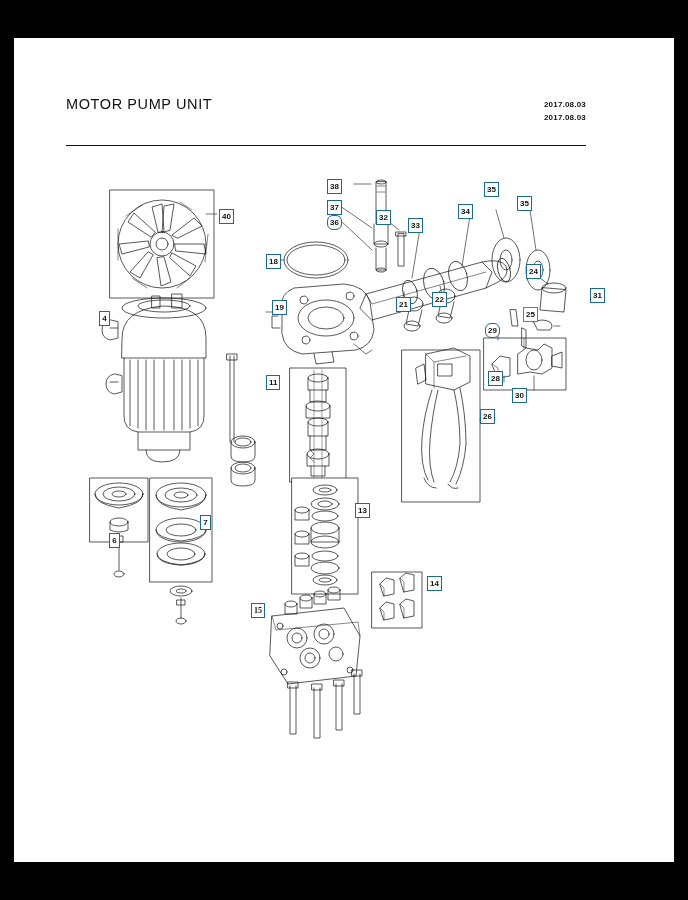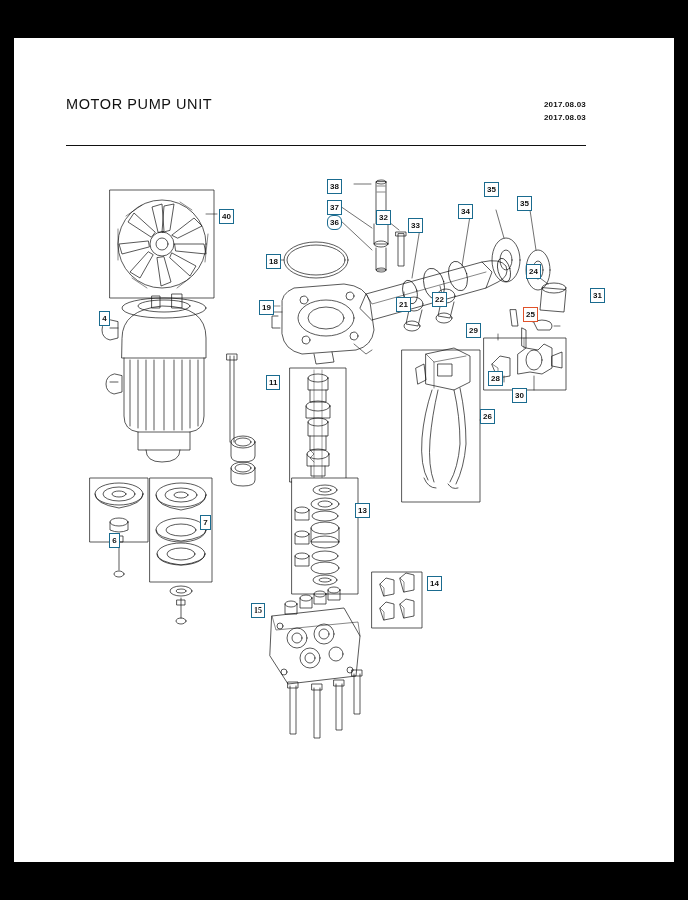--- a/index.html
+++ b/index.html
@@ -409,28 +409,28 @@
     </svg>
 
     <div class="callout" style="left:85px;  top:273px;">4</div>
     <div class="callout" style="left:95px;  top:495px;">6</div>
     <div class="callout" style="left:186px; top:477px;">7</div>
     <div class="callout" style="left:252px; top:337px;">11</div>
     <div class="callout" style="left:341px; top:465px;">13</div>
     <div class="callout" style="left:413px; top:538px;">14</div>
     <div class="callout" style="left:237px; top:565px;font-family:Liberation Serif, serif;">15</div>
     <div class="callout" style="left:252px; top:216px;">18</div>
-    <div class="callout" style="left:245px; top:262px;">19</div>
+    <div class="callout" style="left:258px; top:262px;">19</div>
     <div class="callout" style="left:382px; top:259px;">21</div>
     <div class="callout" style="left:418px; top:254px;">22</div>
     <div class="callout" style="left:512px; top:226px;">24</div>
     <div class="callout red" style="left:509px; top:269px;">25</div>
     <div class="callout" style="left:466px; top:371px;">26</div>
     <div class="callout" style="left:474px; top:333px;">28</div>
-    <div class="callout" style="left:452px; top:285px;">29</div>
+    <div class="callout" style="left:471px; top:285px;border-radius:6px;">29</div>
     <div class="callout" style="left:498px; top:350px;">30</div>
     <div class="callout" style="left:576px; top:250px;">31</div>
     <div class="callout" style="left:362px; top:172px;">32</div>
     <div class="callout" style="left:394px; top:180px;">33</div>
     <div class="callout" style="left:444px; top:166px;">34</div>
     <div class="callout" style="left:470px; top:144px;">35</div>
     <div class="callout" style="left:503px; top:158px;">35</div>
     <div class="callout" style="left:313px; top:177px;border-radius:6px;">36</div>
     <div class="callout" style="left:313px; top:162px;">37</div>
     <div class="callout" style="left:313px; top:141px;">38</div>

